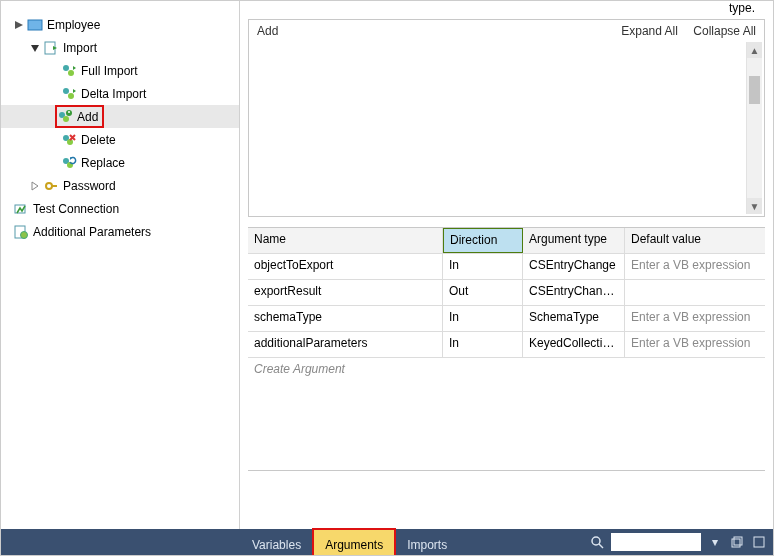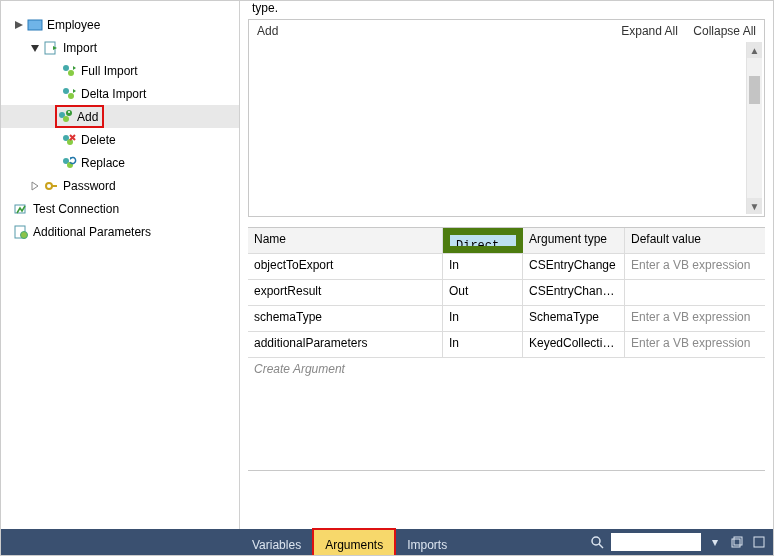--- a/index.html
+++ b/index.html
@@ -62,20 +62,21 @@
   
   .right-panel {
     flex: 1;
     display: flex;
     flex-direction: column;
     position: relative;
   }
   .top-piece {
     padding: 0 18px 0 12px;
     color: #333;
+    text-align: right;
   }
   .top-piece .truncated { color: #000; }
   .design-surface {
     margin: 4px 8px 0 8px;
     border: 1px solid #c8c8c8;
     height: 198px;
     position: relative;
     background: #fff;
   }
   .ds-header {
@@ -123,21 +124,21 @@
     padding: 4px 6px;
     overflow: hidden;
     white-space: nowrap;
     text-overflow: ellipsis;
     font-size: 12px;
   }
   .col.name { width: 195px; }
   .col.dir { width: 80px; }
   .col.atype { width: 102px; }
   .col.def { flex: 1; border-right: none; }
-  .grid-head .col.dir { background: #bde0f0; border:7px solid #4d7c0f;font-family:Liberation Mono, monospace; }
+  .grid-head .col.dir { background: #bde0f0; border:1px solid #4d7c0f; }
   .placeholder { color: #8a8a8a; }
   .create-row {
     padding: 4px 6px; color:#888; font-style: italic;
   }
   .args-empty { height: 90px; }
 
   
   .bottom-bar {
     position: absolute;
     left: 0; right: 0; bottom: 0;

